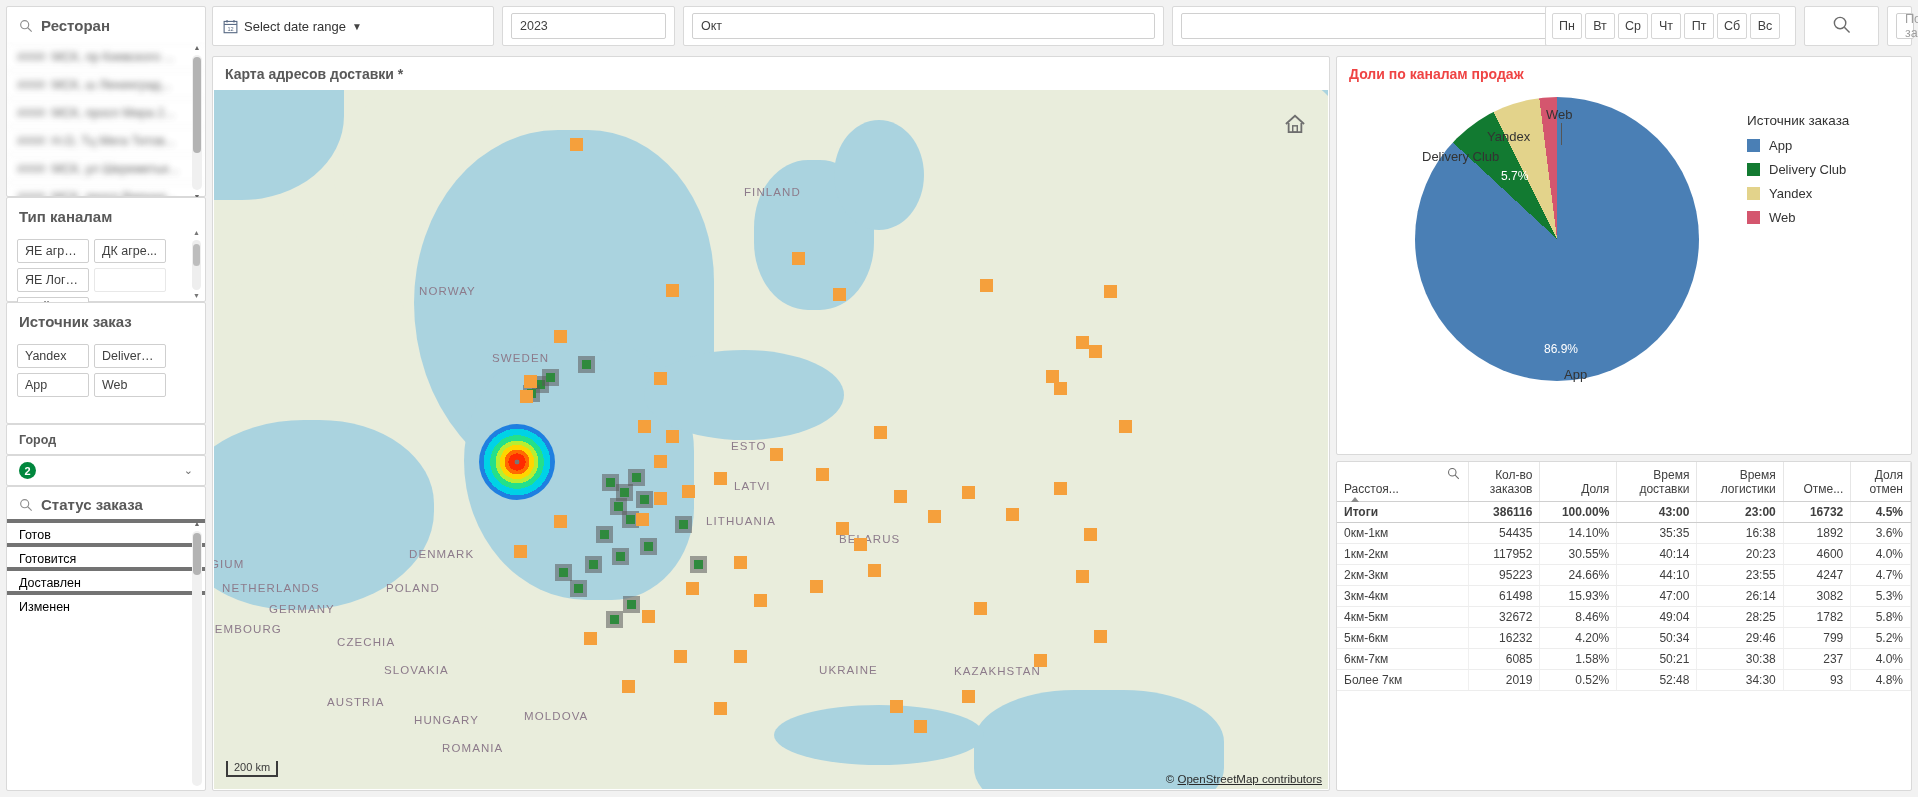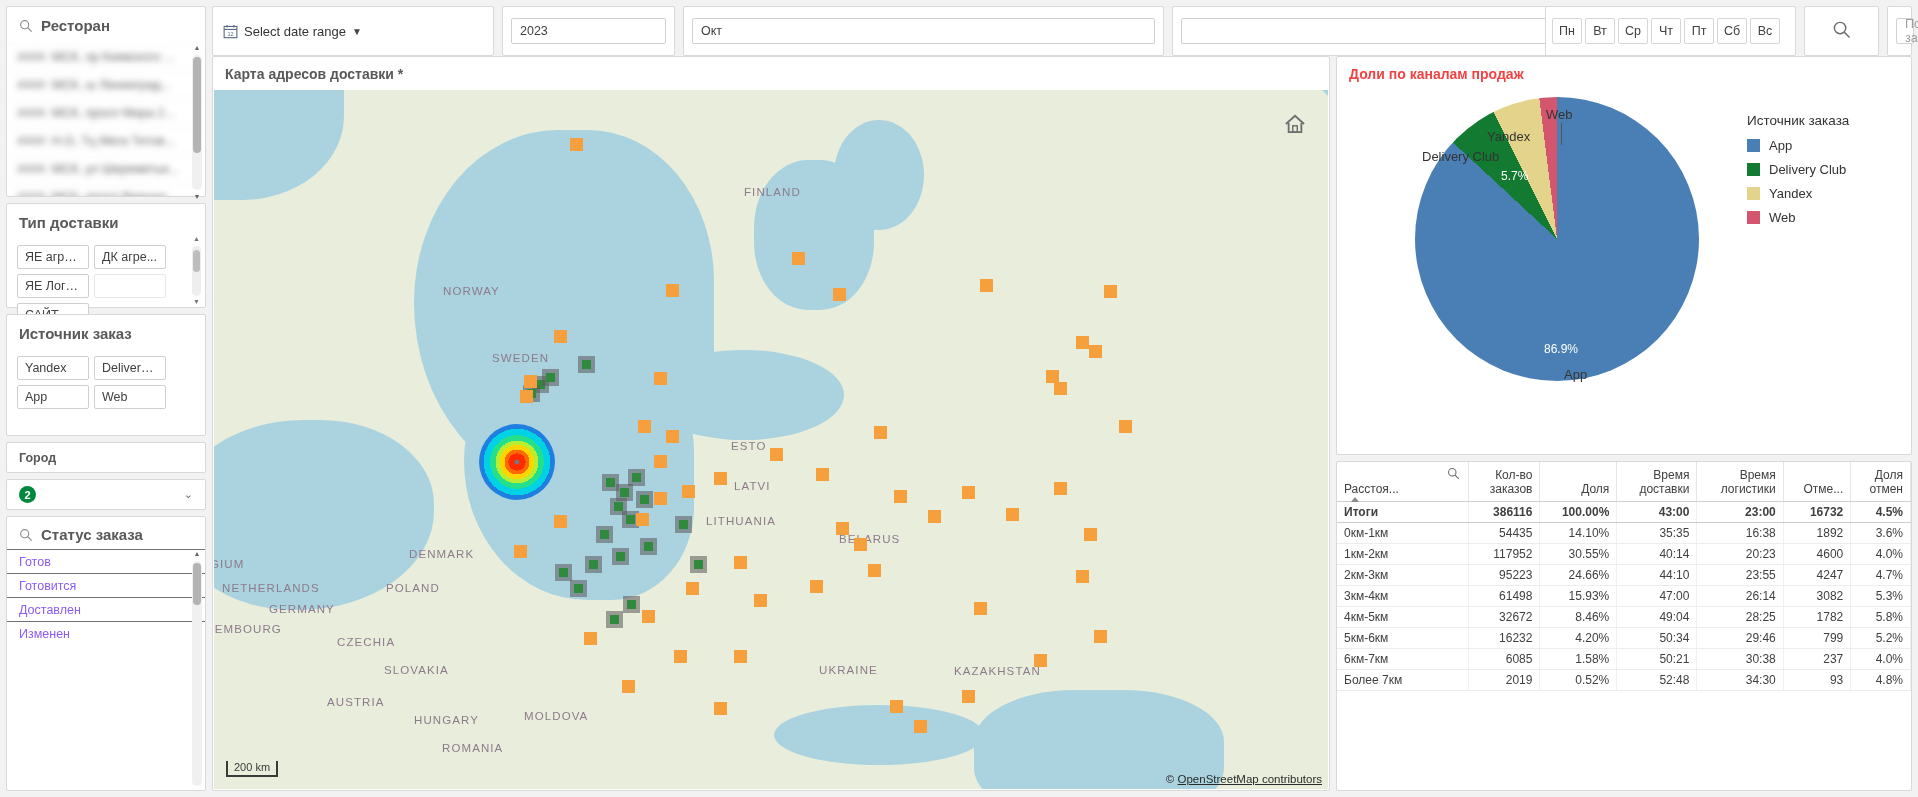--- a/index.html
+++ b/index.html
@@ -11,21 +11,21 @@
     overflow:hidden;
   }
   .app { position:relative; width:1918px; height:797px; }
 
   
   .card { background:#fff; border:1px solid #d9d9d9; border-radius:2px; }
 
   
   .left-col {
     position:absolute; left:6px; top:6px; width:200px; height:785px;
-    display:flex; flex-direction:column; gap:6px;
+    display:flex; flex-direction:column; 
   }
   .panel-title {
     font-size:15px; font-weight:bold; color:#595959;
     padding:10px 12px 8px 12px; display:flex; align-items:center; gap:8px;
   }
   .search-ico { width:14px; height:14px; flex:0 0 auto; }
   .search-ico svg { display:block; }
 
   
   .lb-restaurant { height:191px; display:flex; flex-direction:column; position:relative; }
@@ -77,27 +77,27 @@
     width:17px; height:17px; border-radius:50%; background:#00873d;
     color:#fff; font-size:11px; font-weight:bold;
     display:flex; align-items:center; justify-content:center;
   }
   .chev { color:#6e6e6e; font-size:11px; }
 
   
   .lb-status { flex:1; display:flex; flex-direction:column; position:relative; min-height:0; }
   .st-row {
     height:24px; line-height:24px; padding:0 12px; font-size:12.5px;
-    color:#8b5cf6; border-top:1px solid #737373; white-space:nowrap;
+    color:#000000; border-top:4px solid #737373; white-space:nowrap;
   }
 
   
   .toolbar { position:absolute; left:212px; top:6px; right:6px; height:44px; }
   .tb-box {
-    position:absolute; top:0; height:50px; background:#fff;
+    position:absolute; top:0; height:40px; background:#fff;
     border:1px solid #d9d9d9; border-radius:2px;
     display:flex; align-items:center;
   }
   .inner-input {
     border:1px solid #d0d0d0; border-radius:2px; background:#fff;
     height:26px; display:flex; align-items:center; padding:0 8px;
     font-size:12.5px; color:#404040;
   }
   .daterange { left:0; width:282px; padding:0 10px; gap:6px; font-size:13px; color:#333; }
   .cal-ico{ width:15px;height:15px; }
@@ -215,21 +215,21 @@
       </div>
       <div class="vscroll">
         <i style="top:2px;height:96px;"></i>
         <span class="up">▲</span>
         <span class="dn">▼</span>
       </div>
     </div>
 
     <div class="card chip-panel" style="height:105px;">
       <div class="panel-title" style="padding-bottom:6px;">
-        <span>Тип доставки</span>
+        <span>Тип каналам</span>
       </div>
       <div class="chips">
         <div class="chip">ЯЕ агрег...</div>
         <div class="chip">ДК агре...</div>
         <div class="chip">ЯЕ Логист</div>
         <div class="chip ghost"></div>
         <div class="chip">САЙТ</div>
       </div>
       <div class="chip-scroll">
         <i></i>
@@ -353,21 +353,21 @@
       <div class="water" style="left:250px;top:250px;width:230px;height:260px;border-radius:52% 48% 40% 60%;"></div>
       <div class="water" style="left:-40px;top:330px;width:260px;height:190px;border-radius:50% 44% 52% 46%;"></div>
       <div class="water" style="left:430px;top:260px;width:200px;height:90px;border-radius:50%;"></div>
       <div class="water" style="left:540px;top:70px;width:120px;height:150px;border-radius:45%;"></div>
       <div class="water" style="left:620px;top:30px;width:90px;height:110px;border-radius:50%;"></div>
       <div class="water" style="left:-40px;top:-30px;width:170px;height:140px;border-radius:0 0 60% 20%;"></div>
       <div class="water" style="left:760px;top:600px;width:250px;height:130px;border-radius:40%;"></div>
       <div class="water" style="left:560px;top:615px;width:210px;height:60px;border-radius:50%;"></div>
 
       <div class="cty" style="left:530px;top:96px;">FINLAND</div>
-      <div class="cty" style="left:205px;top:195px;margin-left:24px;">NORWAY</div>
+      <div class="cty" style="left:205px;top:195px;">NORWAY</div>
       <div class="cty" style="left:278px;top:262px;">SWEDEN</div>
       <div class="cty" style="left:517px;top:350px;">ESTO</div>
       <div class="cty" style="left:520px;top:390px;">LATVI</div>
       <div class="cty" style="left:195px;top:458px;">DENMARK</div>
       <div class="cty" style="left:492px;top:425px;">LITHUANIA</div>
       <div class="cty" style="left:625px;top:443px;">BELARUS</div>
       <div class="cty" style="left:8px;top:492px;">NETHERLANDS</div>
       <div class="cty" style="left:55px;top:513px;">GERMANY</div>
       <div class="cty" style="left:-4px;top:468px;">GIUM</div>
       <div class="cty" style="left:-8px;top:533px;">XEMBOURG</div>

